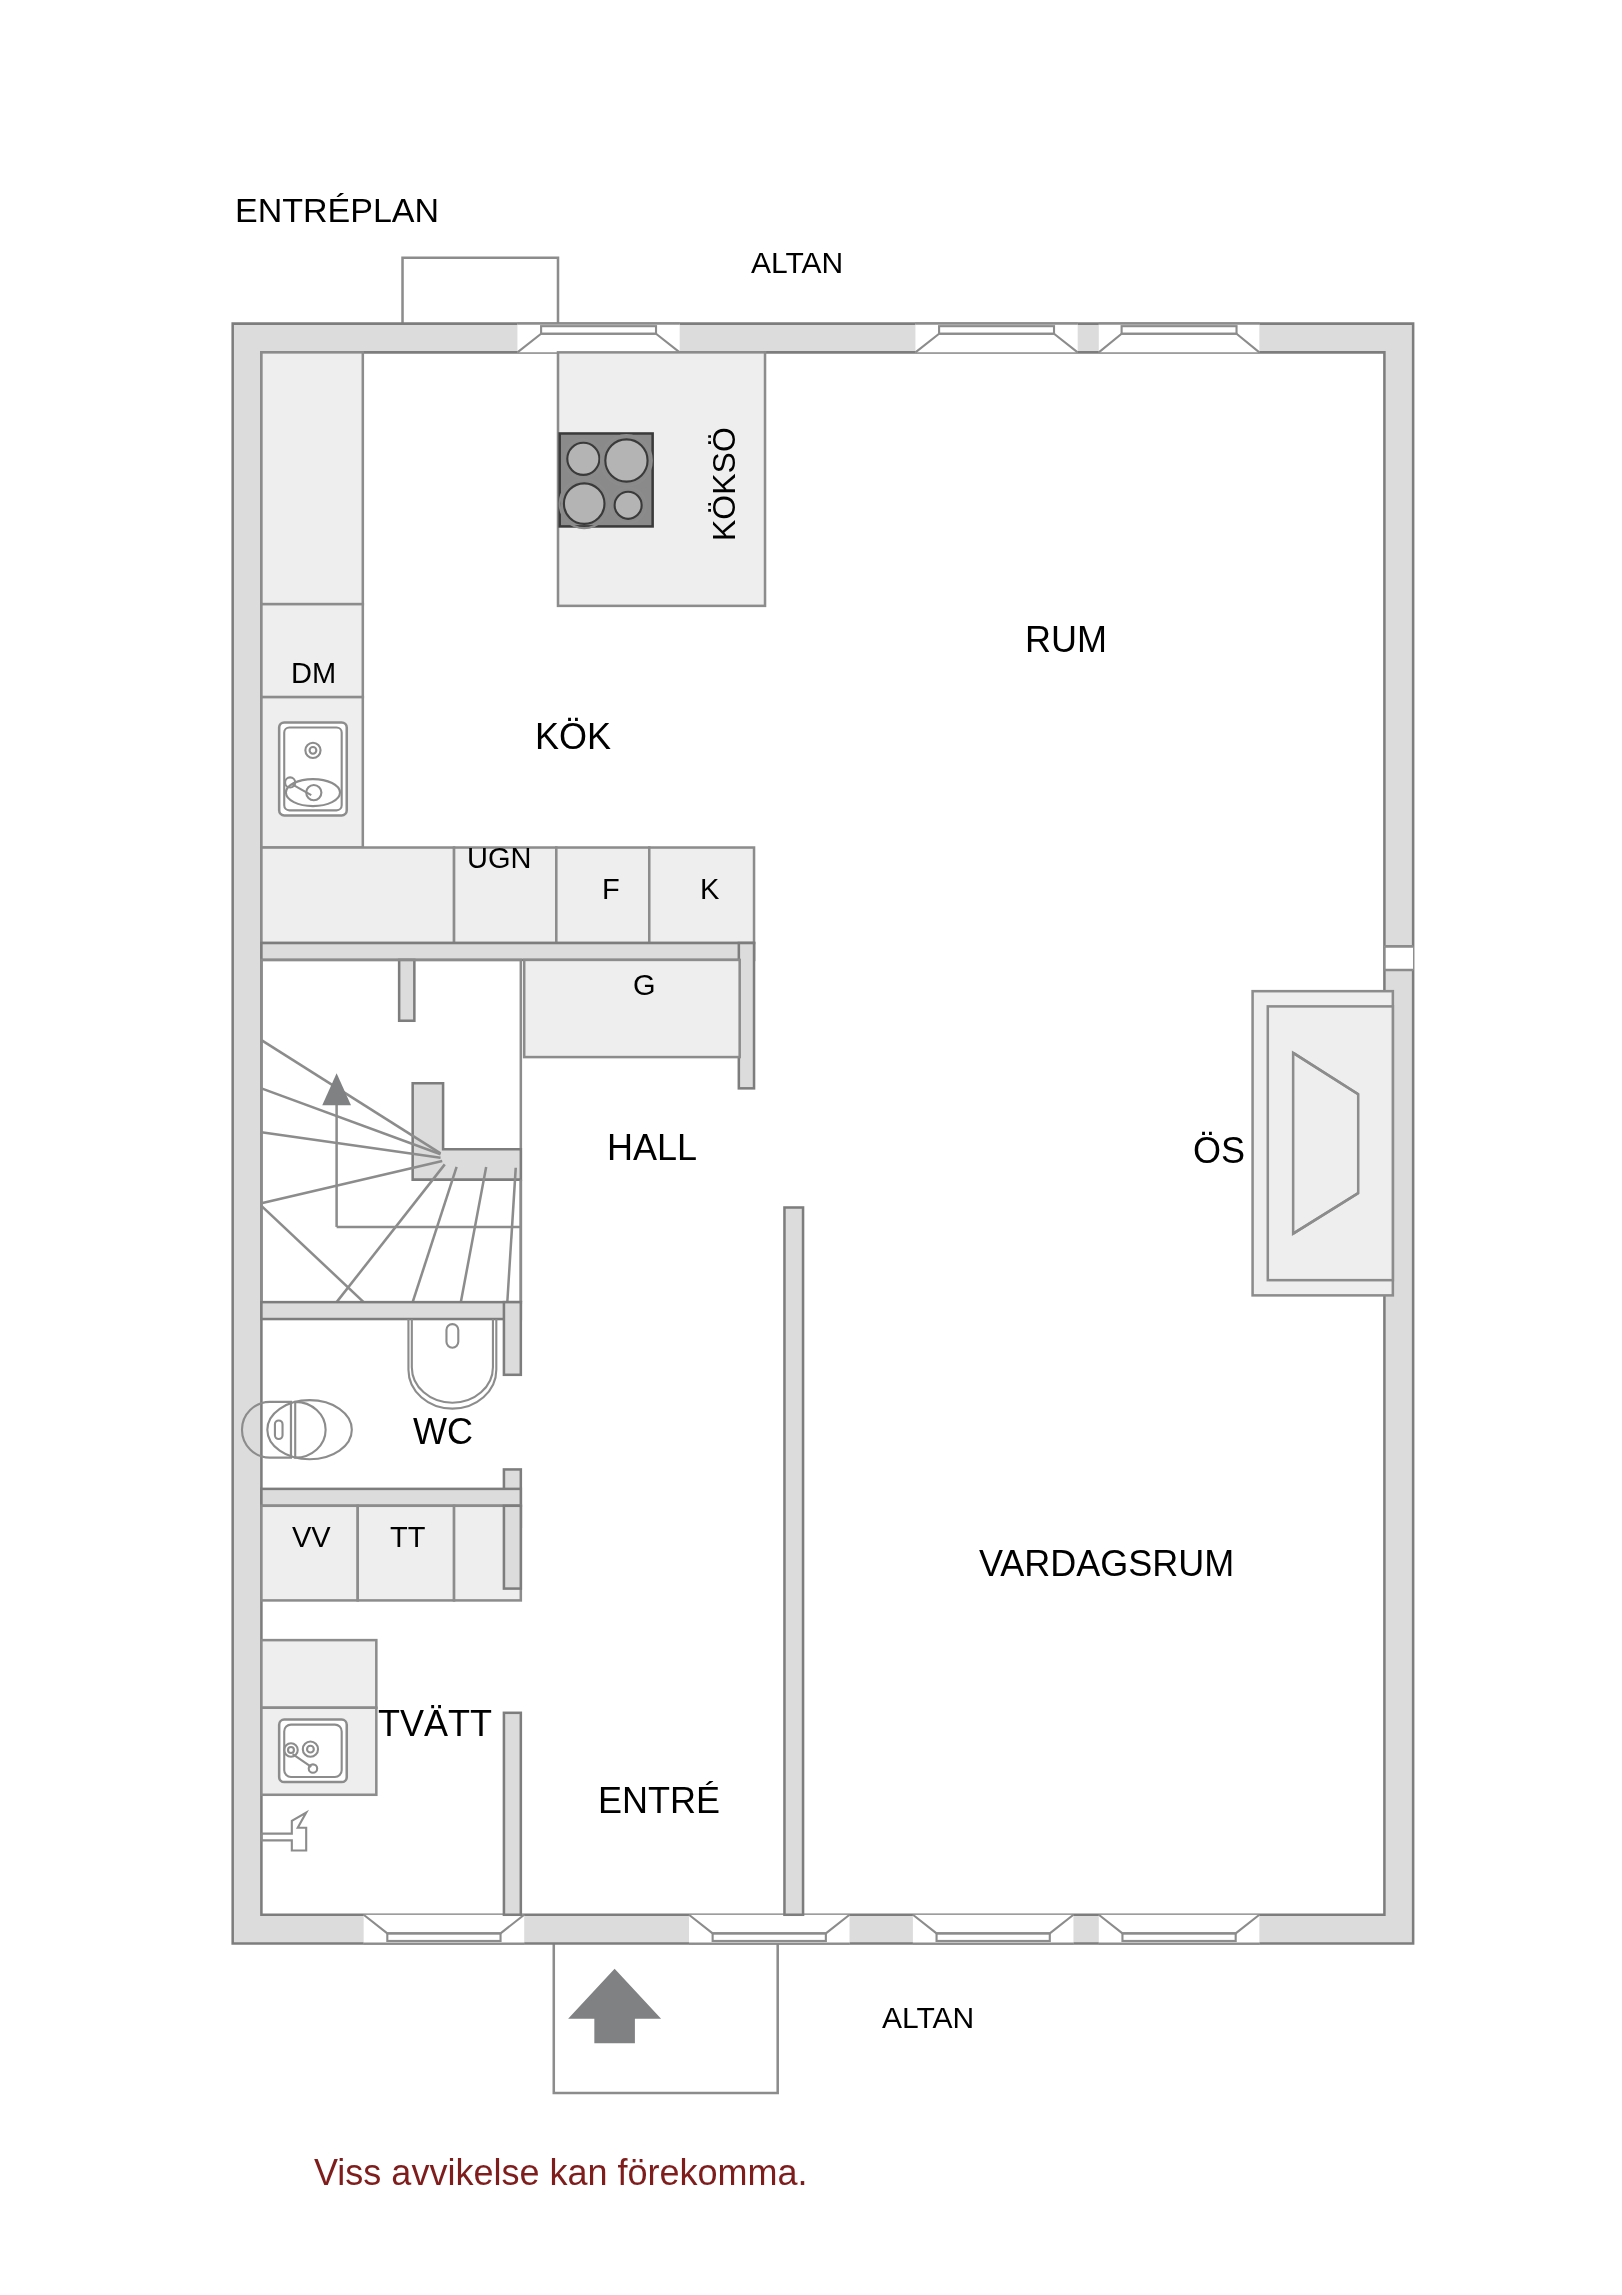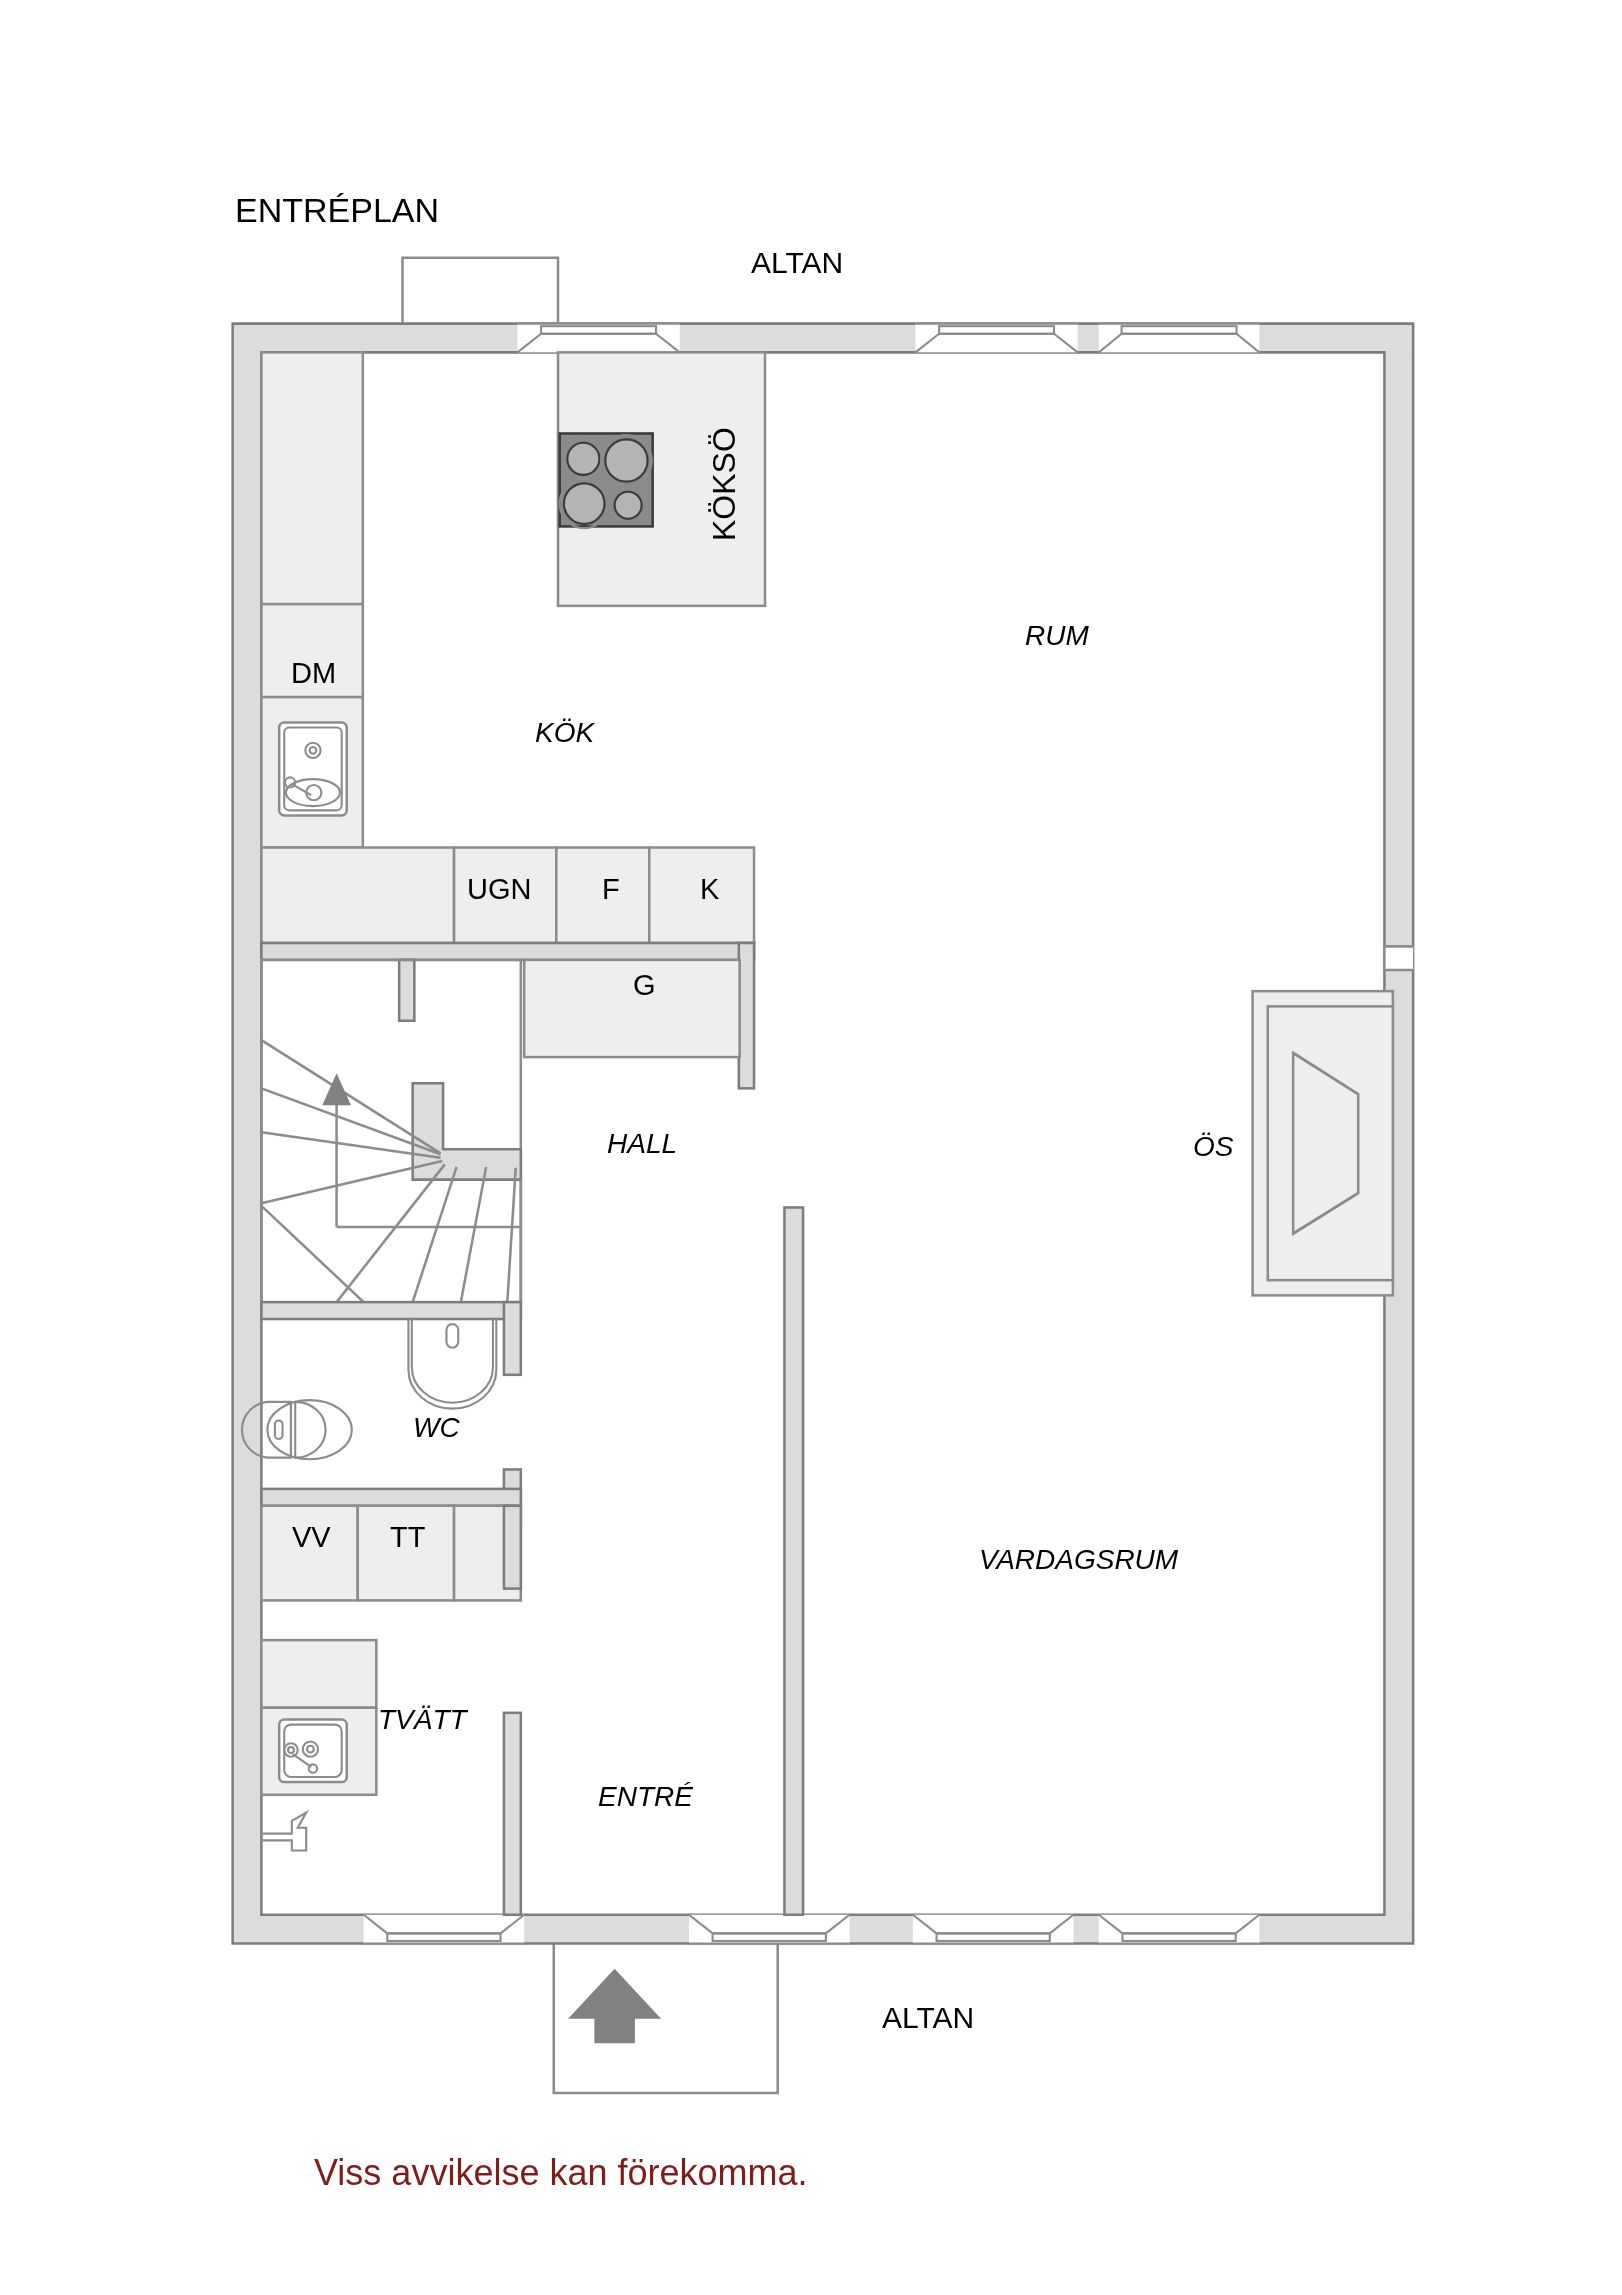--- a/index.html
+++ b/index.html
@@ -14,21 +14,21 @@
 
   .lbl{
     position:absolute;
     font-family:"Liberation Sans", sans-serif;
     color:#000;
     white-space:nowrap;
     line-height:1;
     -webkit-user-select:none;user-select:none;
   }
   .lbl-plan-title{font-size:34px;left:235px;top:193px;}
-  .lbl-room{font-size:28px;font-style:italic;}
+  .lbl-room{font-size:36px;}
   .lbl-appl{font-size:29px;}
   .lbl-outdoor{font-size:30px;}
   .lbl-vert{
     font-size:32px;
     transform-origin:left top;
     transform:rotate(-90deg);
   }
   .note{
     position:absolute;
     font-size:36px;
@@ -288,21 +288,21 @@
   <div class="lbl lbl-room" style="left:607px;top:1130px;">HALL</div>
   <div class="lbl lbl-room" style="left:413px;top:1414px;">WC</div>
   <div class="lbl lbl-room" style="left:378px;top:1706px;">TVÄTT</div>
   <div class="lbl lbl-room" style="left:598px;top:1783px;">ENTRÉ</div>
   <div class="lbl lbl-room" style="left:979px;top:1546px;">VARDAGSRUM</div>
   <div class="lbl lbl-room" style="left:1193px;top:1133px;">ÖS</div>
 
   <div class="lbl lbl-vert" style="left:708px;top:541px;">KÖKSÖ</div>
 
   <div class="lbl lbl-appl" style="left:291px;top:638px;margin-top:21px;">DM</div>
-  <div class="lbl lbl-appl" style="left:467px;top:875px;">UGN</div>
+  <div class="lbl lbl-appl" style="left:467px;top:844px;">UGN</div>
   <div class="lbl lbl-appl" style="left:602px;top:875px;">F</div>
   <div class="lbl lbl-appl" style="left:700px;top:875px;">K</div>
   <div class="lbl lbl-appl" style="left:633px;top:971px;">G</div>
   <div class="lbl lbl-appl" style="left:292px;top:1523px;">VV</div>
   <div class="lbl lbl-appl" style="left:390px;top:1523px;">TT</div>
 
   <div class="note" style="left:314px;top:2151px;">Viss avvikelse kan förekomma.</div>
 
 </div>
 

